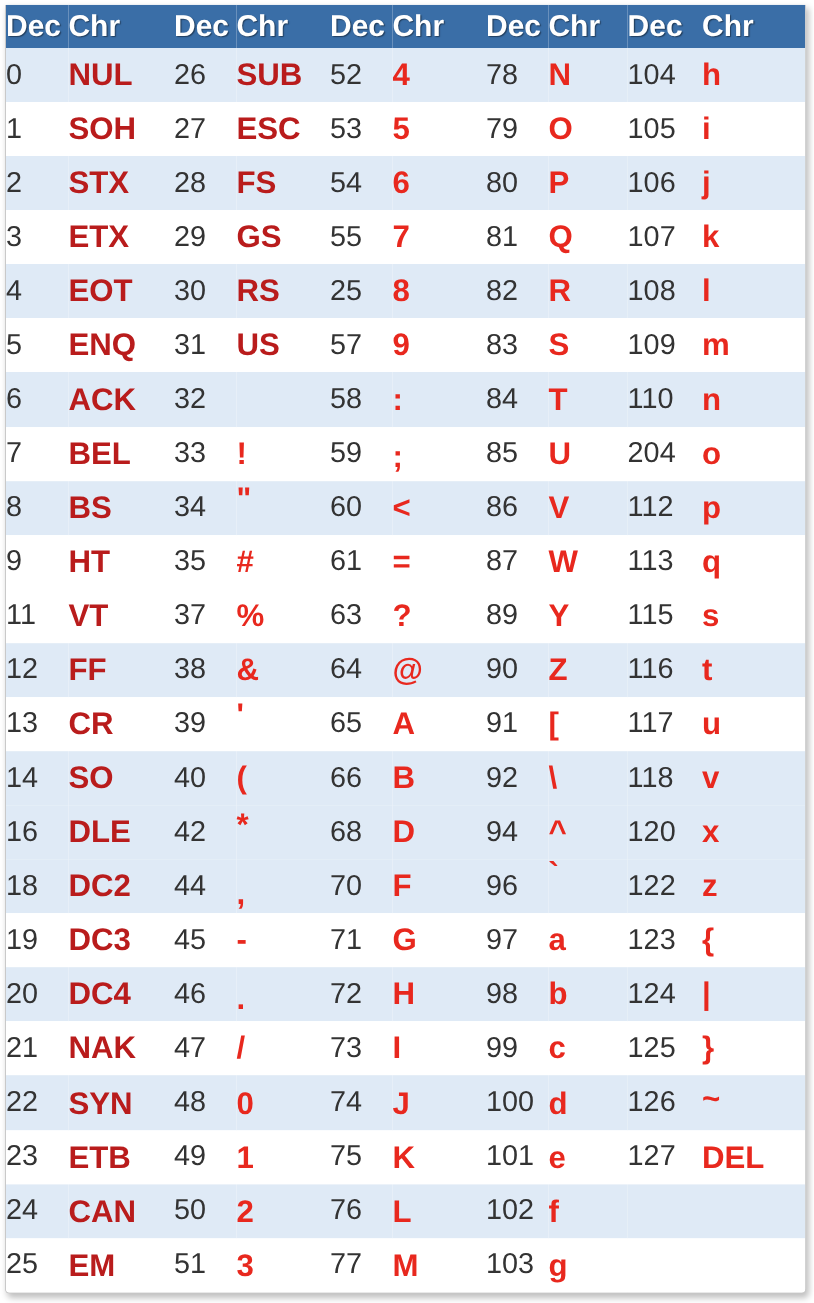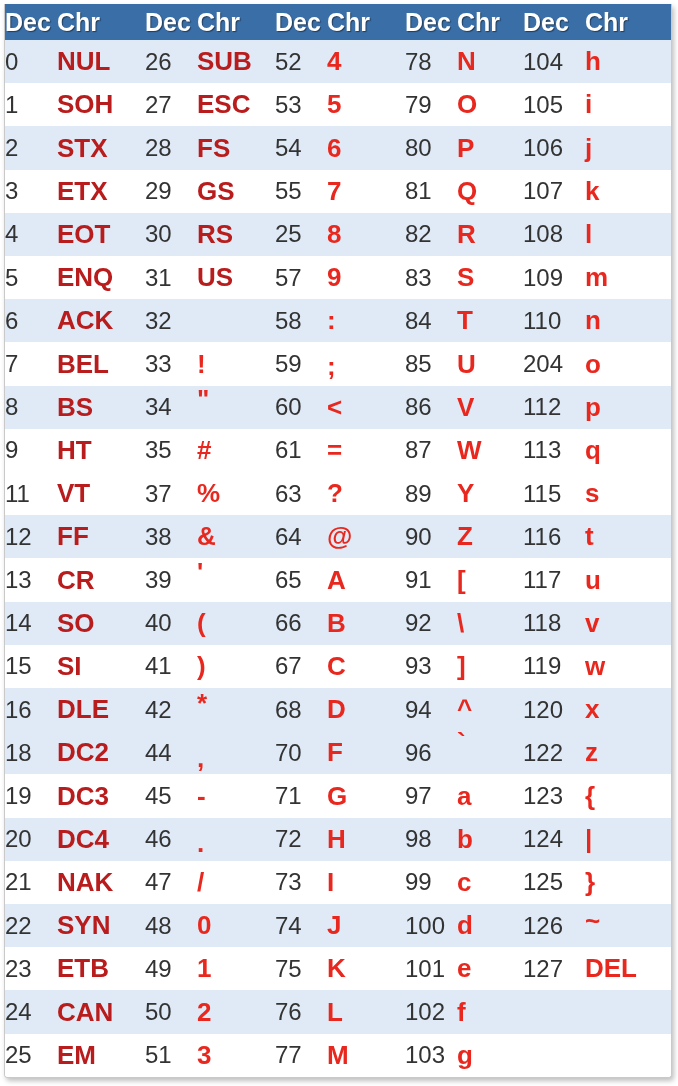--- a/index.html
+++ b/index.html
@@ -313,32 +313,20 @@
             <td class="chr"><span class="chr-inner ctrl">SO</span></td>
             <td class="dec sep-left">40</td>
             <td class="chr"><span class="chr-inner prn">(</span></td>
             <td class="dec sep-left">66</td>
             <td class="chr"><span class="chr-inner prn">B</span></td>
             <td class="dec sep-left">92</td>
             <td class="chr"><span class="chr-inner prn">\</span></td>
             <td class="dec sep-left">118</td>
             <td class="chr"><span class="chr-inner prn">v</span></td>
           </tr>
-          <tr class="even">
-            <td class="dec">15</td>
-            <td class="chr"><span class="chr-inner ctrl">SI</span></td>
-            <td class="dec sep-left">41</td>
-            <td class="chr"><span class="chr-inner prn">)</span></td>
-            <td class="dec sep-left">67</td>
-            <td class="chr"><span class="chr-inner prn">C</span></td>
-            <td class="dec sep-left">93</td>
-            <td class="chr"><span class="chr-inner prn">]</span></td>
-            <td class="dec sep-left">119</td>
-            <td class="chr"><span class="chr-inner prn">w</span></td>
-          </tr>
           <tr class="odd">
             <td class="dec">16</td>
             <td class="chr"><span class="chr-inner ctrl">DLE</span></td>
             <td class="dec sep-left">42</td>
             <td class="chr"><span class="chr-inner prn g-asterisk">*</span></td>
             <td class="dec sep-left">68</td>
             <td class="chr"><span class="chr-inner prn">D</span></td>
             <td class="dec sep-left">94</td>
             <td class="chr"><span class="chr-inner prn">^</span></td>
             <td class="dec sep-left">120</td>

